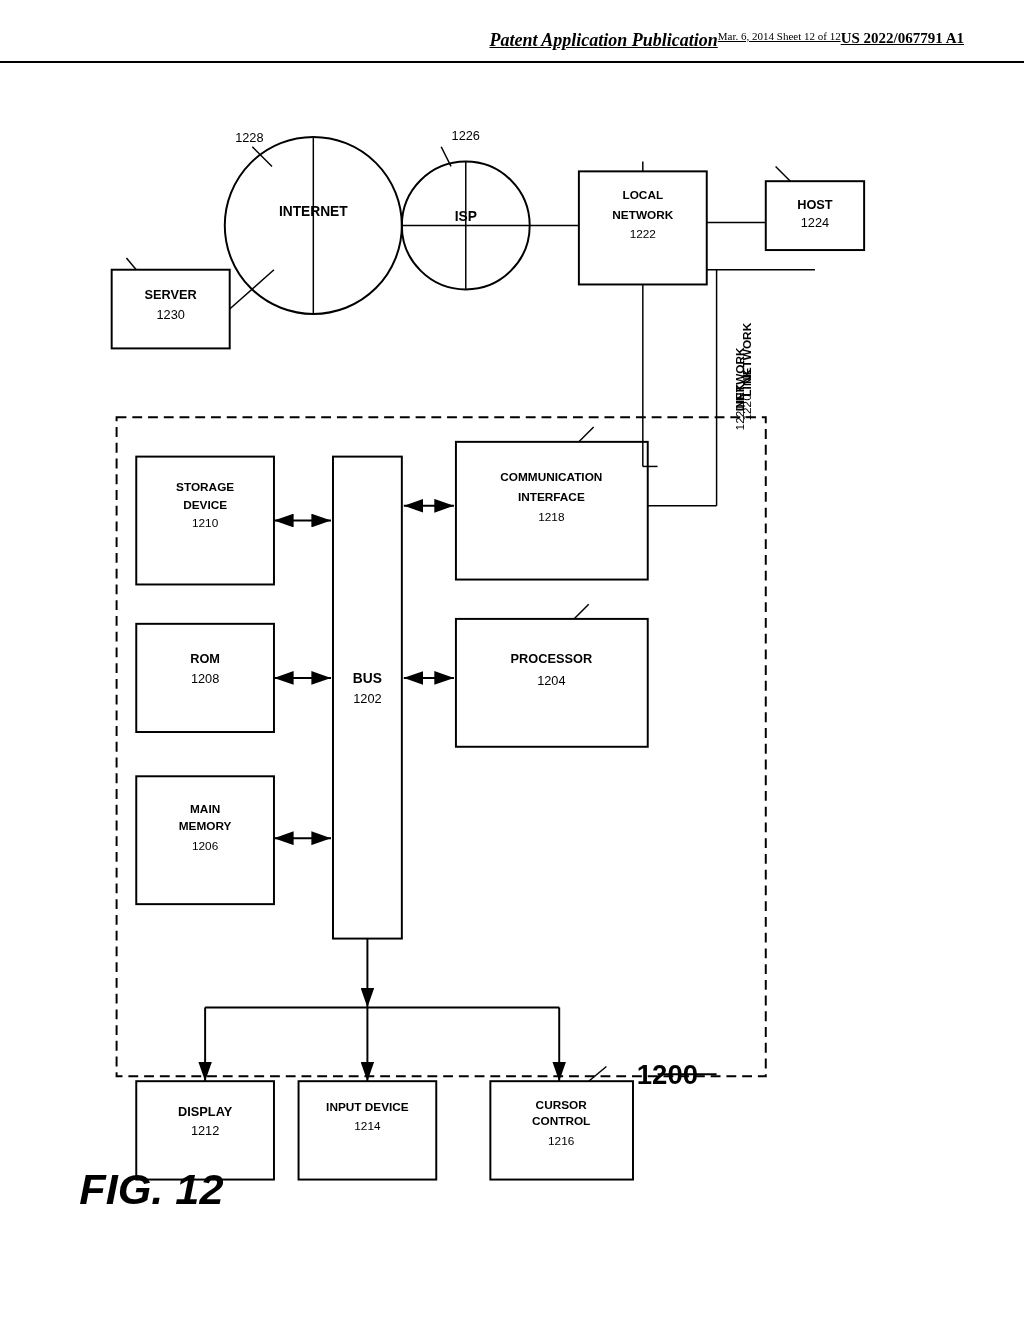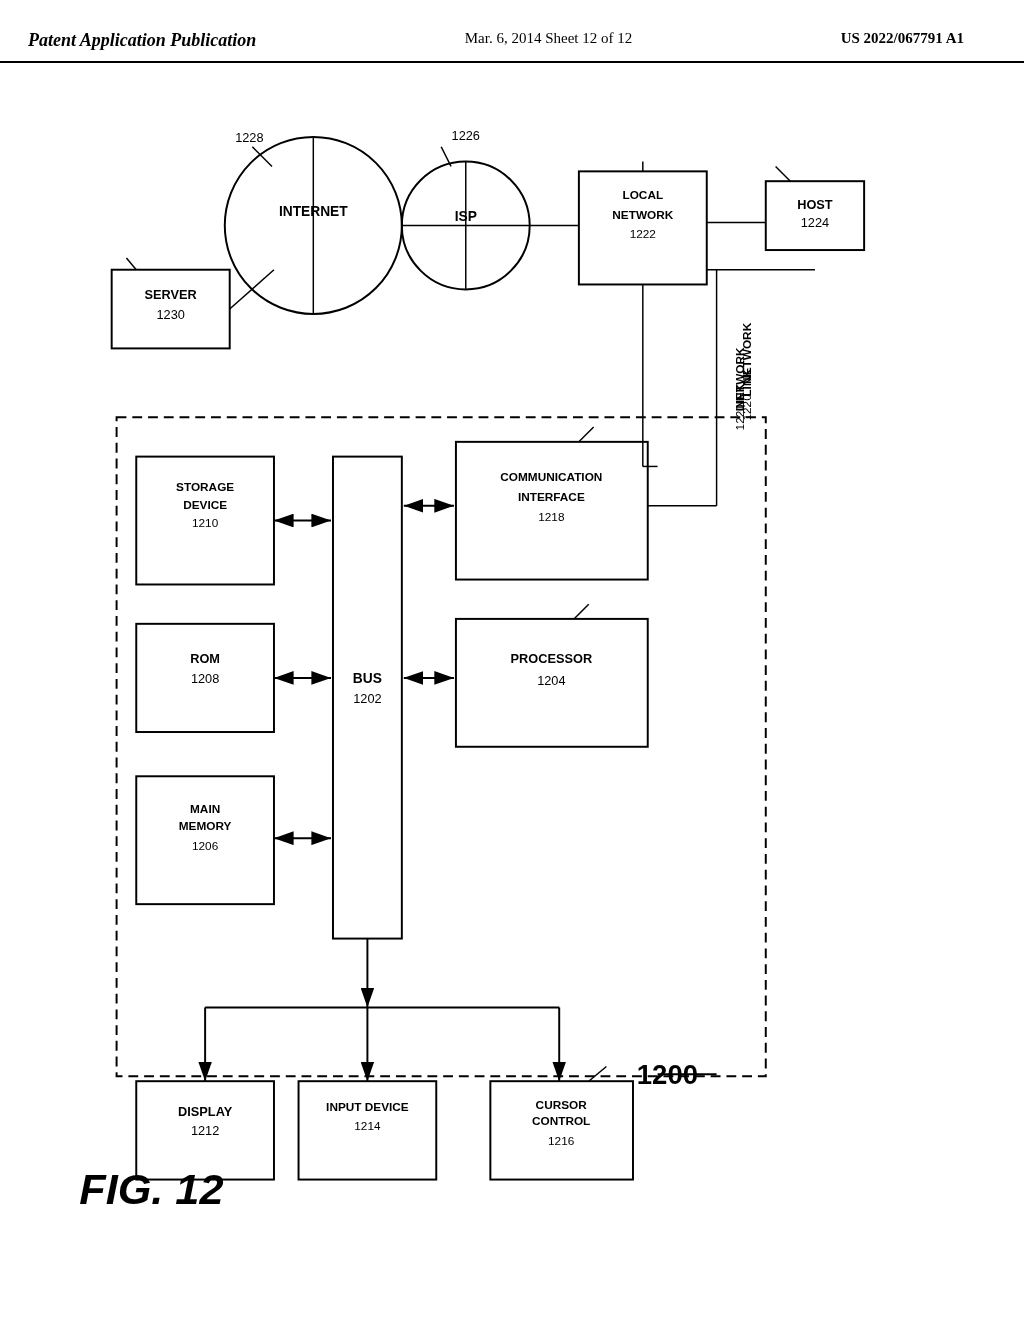--- a/index.html
+++ b/index.html
@@ -8,33 +8,34 @@
       font-family: 'Times New Roman', Times, serif;
       width: 1024px;
       height: 1320px;
       overflow: hidden;
       position: relative;
     }
 
     
     .header {
       display: flex;
-      justify-content: space-between;
+      justify-content: flex-end;
       align-items: flex-start;
       padding: 30px 60px 10px 28px;
       border-bottom: 2px solid #000;
       margin-bottom: 10px;
+      text-decoration: underline;
     }
     .header-left {
       font-weight: bold;
       font-size: 18px;
       font-style: italic;
     }
     .header-center {
-      font-size: 15px;
+      font-size: 11px;
       text-align: center;
     }
     .header-right {
       font-size: 15px;
       font-weight: bold;
     }
 
     
     .diagram-area {
       position: relative;

